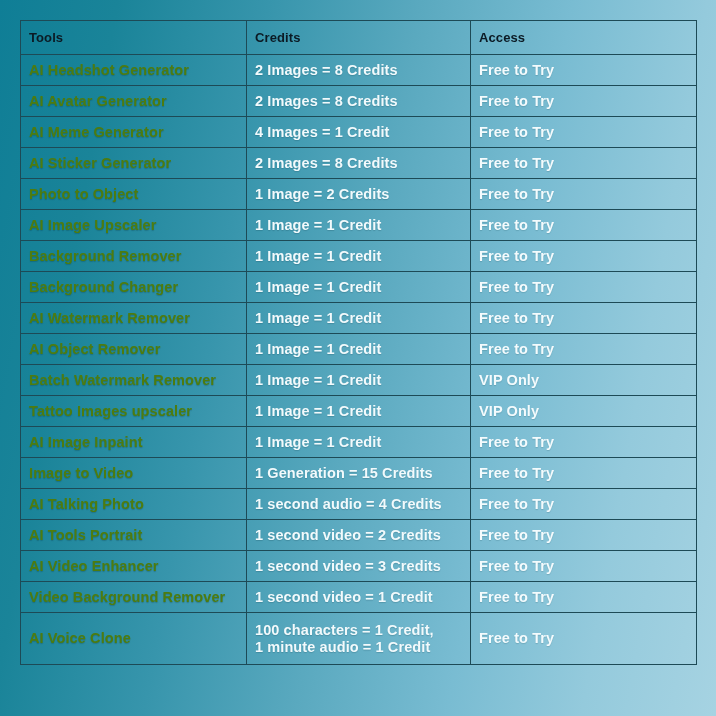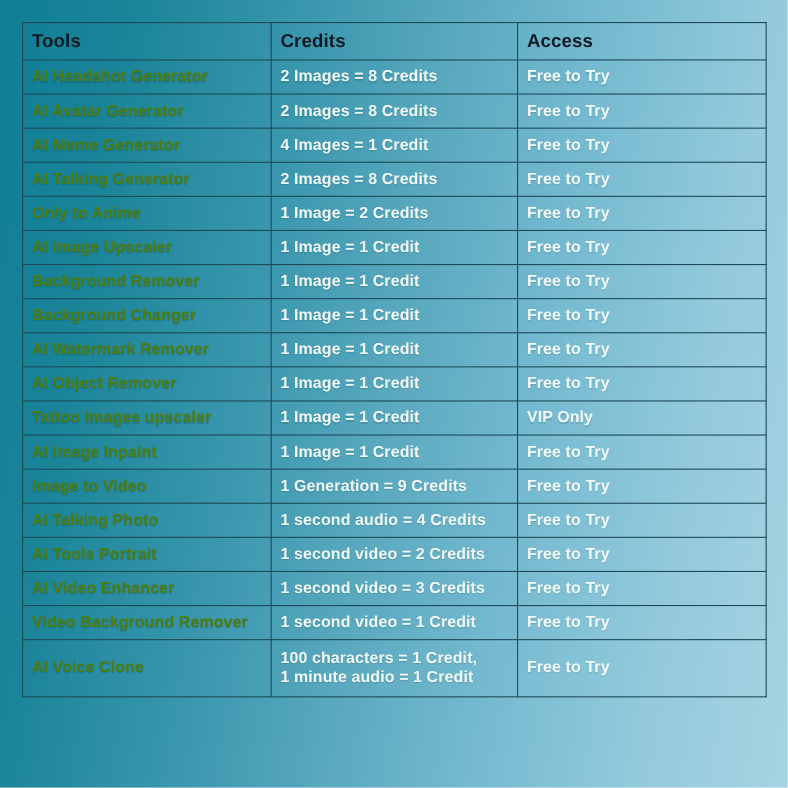--- a/index.html
+++ b/index.html
@@ -52,21 +52,21 @@
     padding: 0 8px;
     text-align: left;
     vertical-align: middle;
     box-sizing: border-box;
     letter-spacing: 0.1px;
   }
 
   
   thead tr.header-row th {
     height: 34px;
-    font-size: 17px;
+    font-size: 13px;
     font-weight: bold;
     color: #0b1a24;
     text-shadow: none;
   }
 
   
   tbody tr.data-row td {
     height: 31px;
     font-size: 14.5px;
     line-height: 1.15;
@@ -127,26 +127,26 @@
             <td class="cell-tool">AI Avatar Generator</td>
             <td class="cell-credits">2 Images = 8 Credits</td>
             <td class="cell-access">Free to Try</td>
           </tr>
           <tr class="data-row">
             <td class="cell-tool">AI Meme Generator</td>
             <td class="cell-credits">4 Images = 1 Credit</td>
             <td class="cell-access">Free to Try</td>
           </tr>
           <tr class="data-row">
-            <td class="cell-tool">AI Talking Generator</td>
+            <td class="cell-tool">AI Sticker Generator</td>
             <td class="cell-credits">2 Images = 8 Credits</td>
             <td class="cell-access">Free to Try</td>
           </tr>
           <tr class="data-row">
-            <td class="cell-tool">Only to Anime</td>
+            <td class="cell-tool">Photo to Object</td>
             <td class="cell-credits">1 Image = 2 Credits</td>
             <td class="cell-access">Free to Try</td>
           </tr>
           <tr class="data-row">
             <td class="cell-tool">AI Image Upscaler</td>
             <td class="cell-credits">1 Image = 1 Credit</td>
             <td class="cell-access">Free to Try</td>
           </tr>
           <tr class="data-row">
             <td class="cell-tool">Background Remover</td>
@@ -162,32 +162,37 @@
             <td class="cell-tool">AI Watermark Remover</td>
             <td class="cell-credits">1 Image = 1 Credit</td>
             <td class="cell-access">Free to Try</td>
           </tr>
           <tr class="data-row">
             <td class="cell-tool">AI Object Remover</td>
             <td class="cell-credits">1 Image = 1 Credit</td>
             <td class="cell-access">Free to Try</td>
           </tr>
           <tr class="data-row">
+            <td class="cell-tool">Batch Watermark Remover</td>
+            <td class="cell-credits">1 Image = 1 Credit</td>
+            <td class="cell-access">VIP Only</td>
+          </tr>
+          <tr class="data-row">
             <td class="cell-tool">Tattoo Images upscaler</td>
             <td class="cell-credits">1 Image = 1 Credit</td>
             <td class="cell-access">VIP Only</td>
           </tr>
           <tr class="data-row">
             <td class="cell-tool">AI Image Inpaint</td>
             <td class="cell-credits">1 Image = 1 Credit</td>
             <td class="cell-access">Free to Try</td>
           </tr>
           <tr class="data-row">
             <td class="cell-tool">Image to Video</td>
-            <td class="cell-credits">1 Generation = 9 Credits</td>
+            <td class="cell-credits">1 Generation = 15 Credits</td>
             <td class="cell-access">Free to Try</td>
           </tr>
           <tr class="data-row">
             <td class="cell-tool">AI Talking Photo</td>
             <td class="cell-credits">1 second audio = 4 Credits</td>
             <td class="cell-access">Free to Try</td>
           </tr>
           <tr class="data-row">
             <td class="cell-tool">AI Tools Portrait</td>
             <td class="cell-credits">1 second video = 2 Credits</td>

